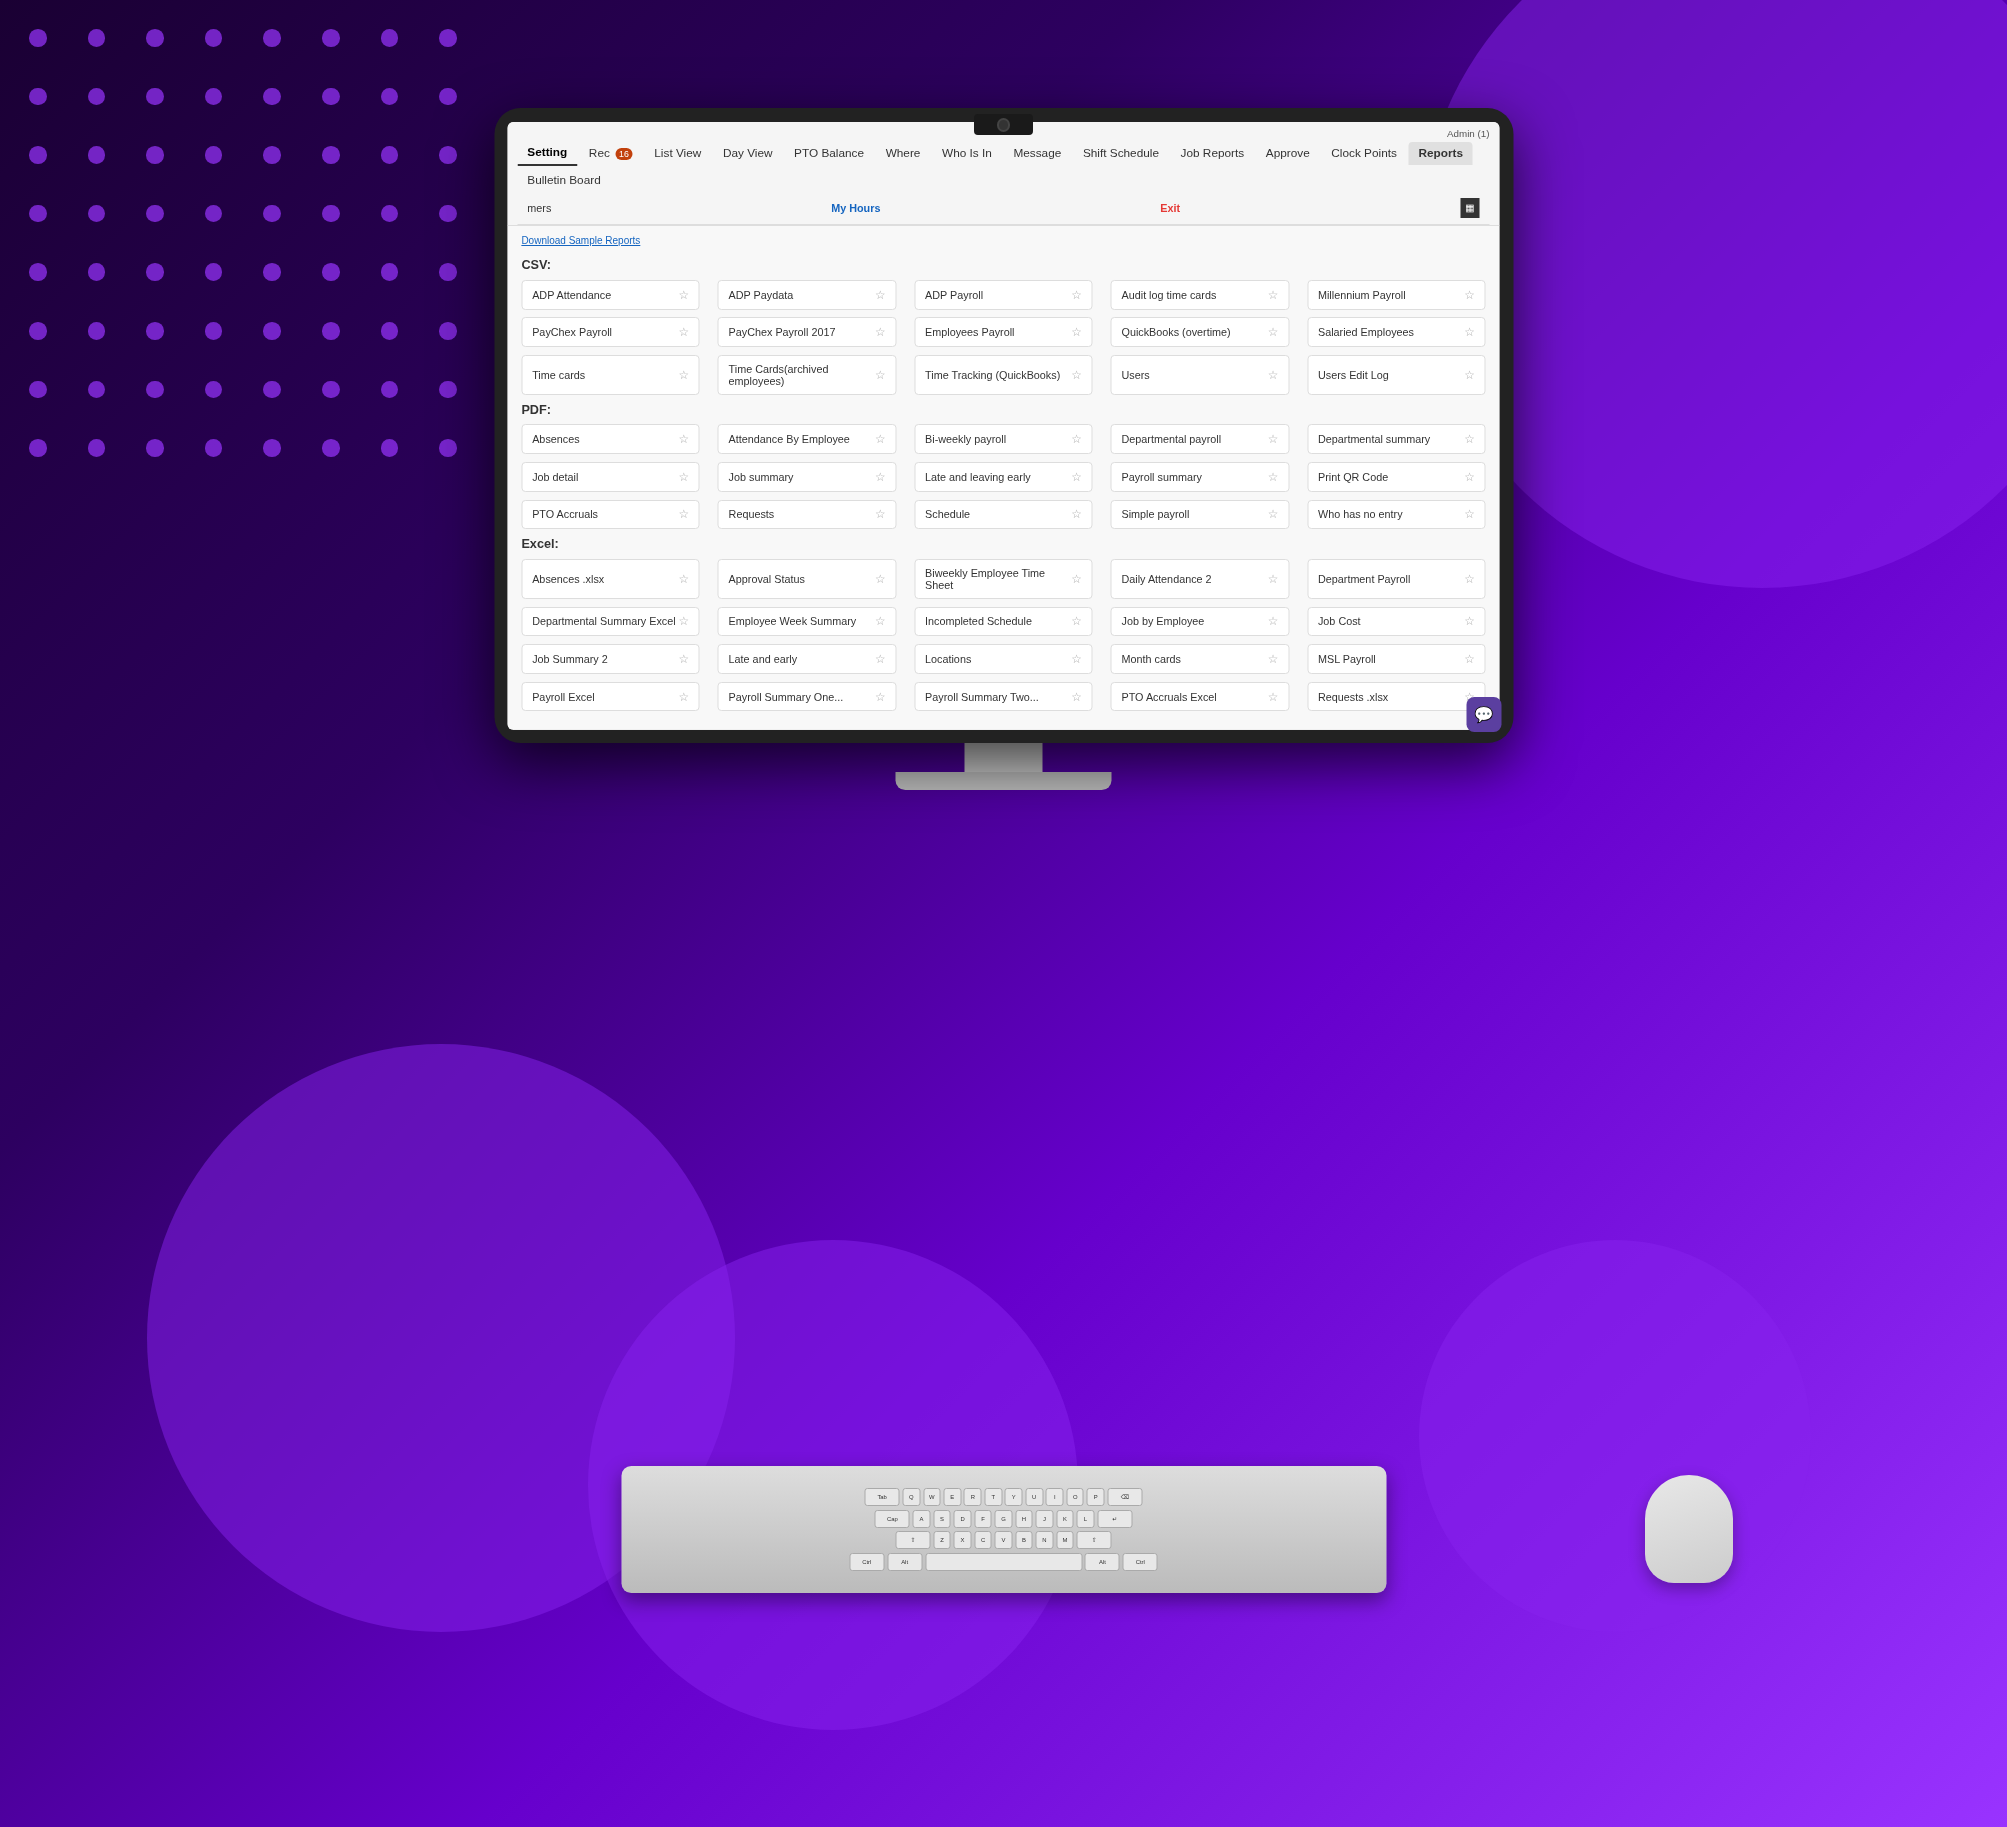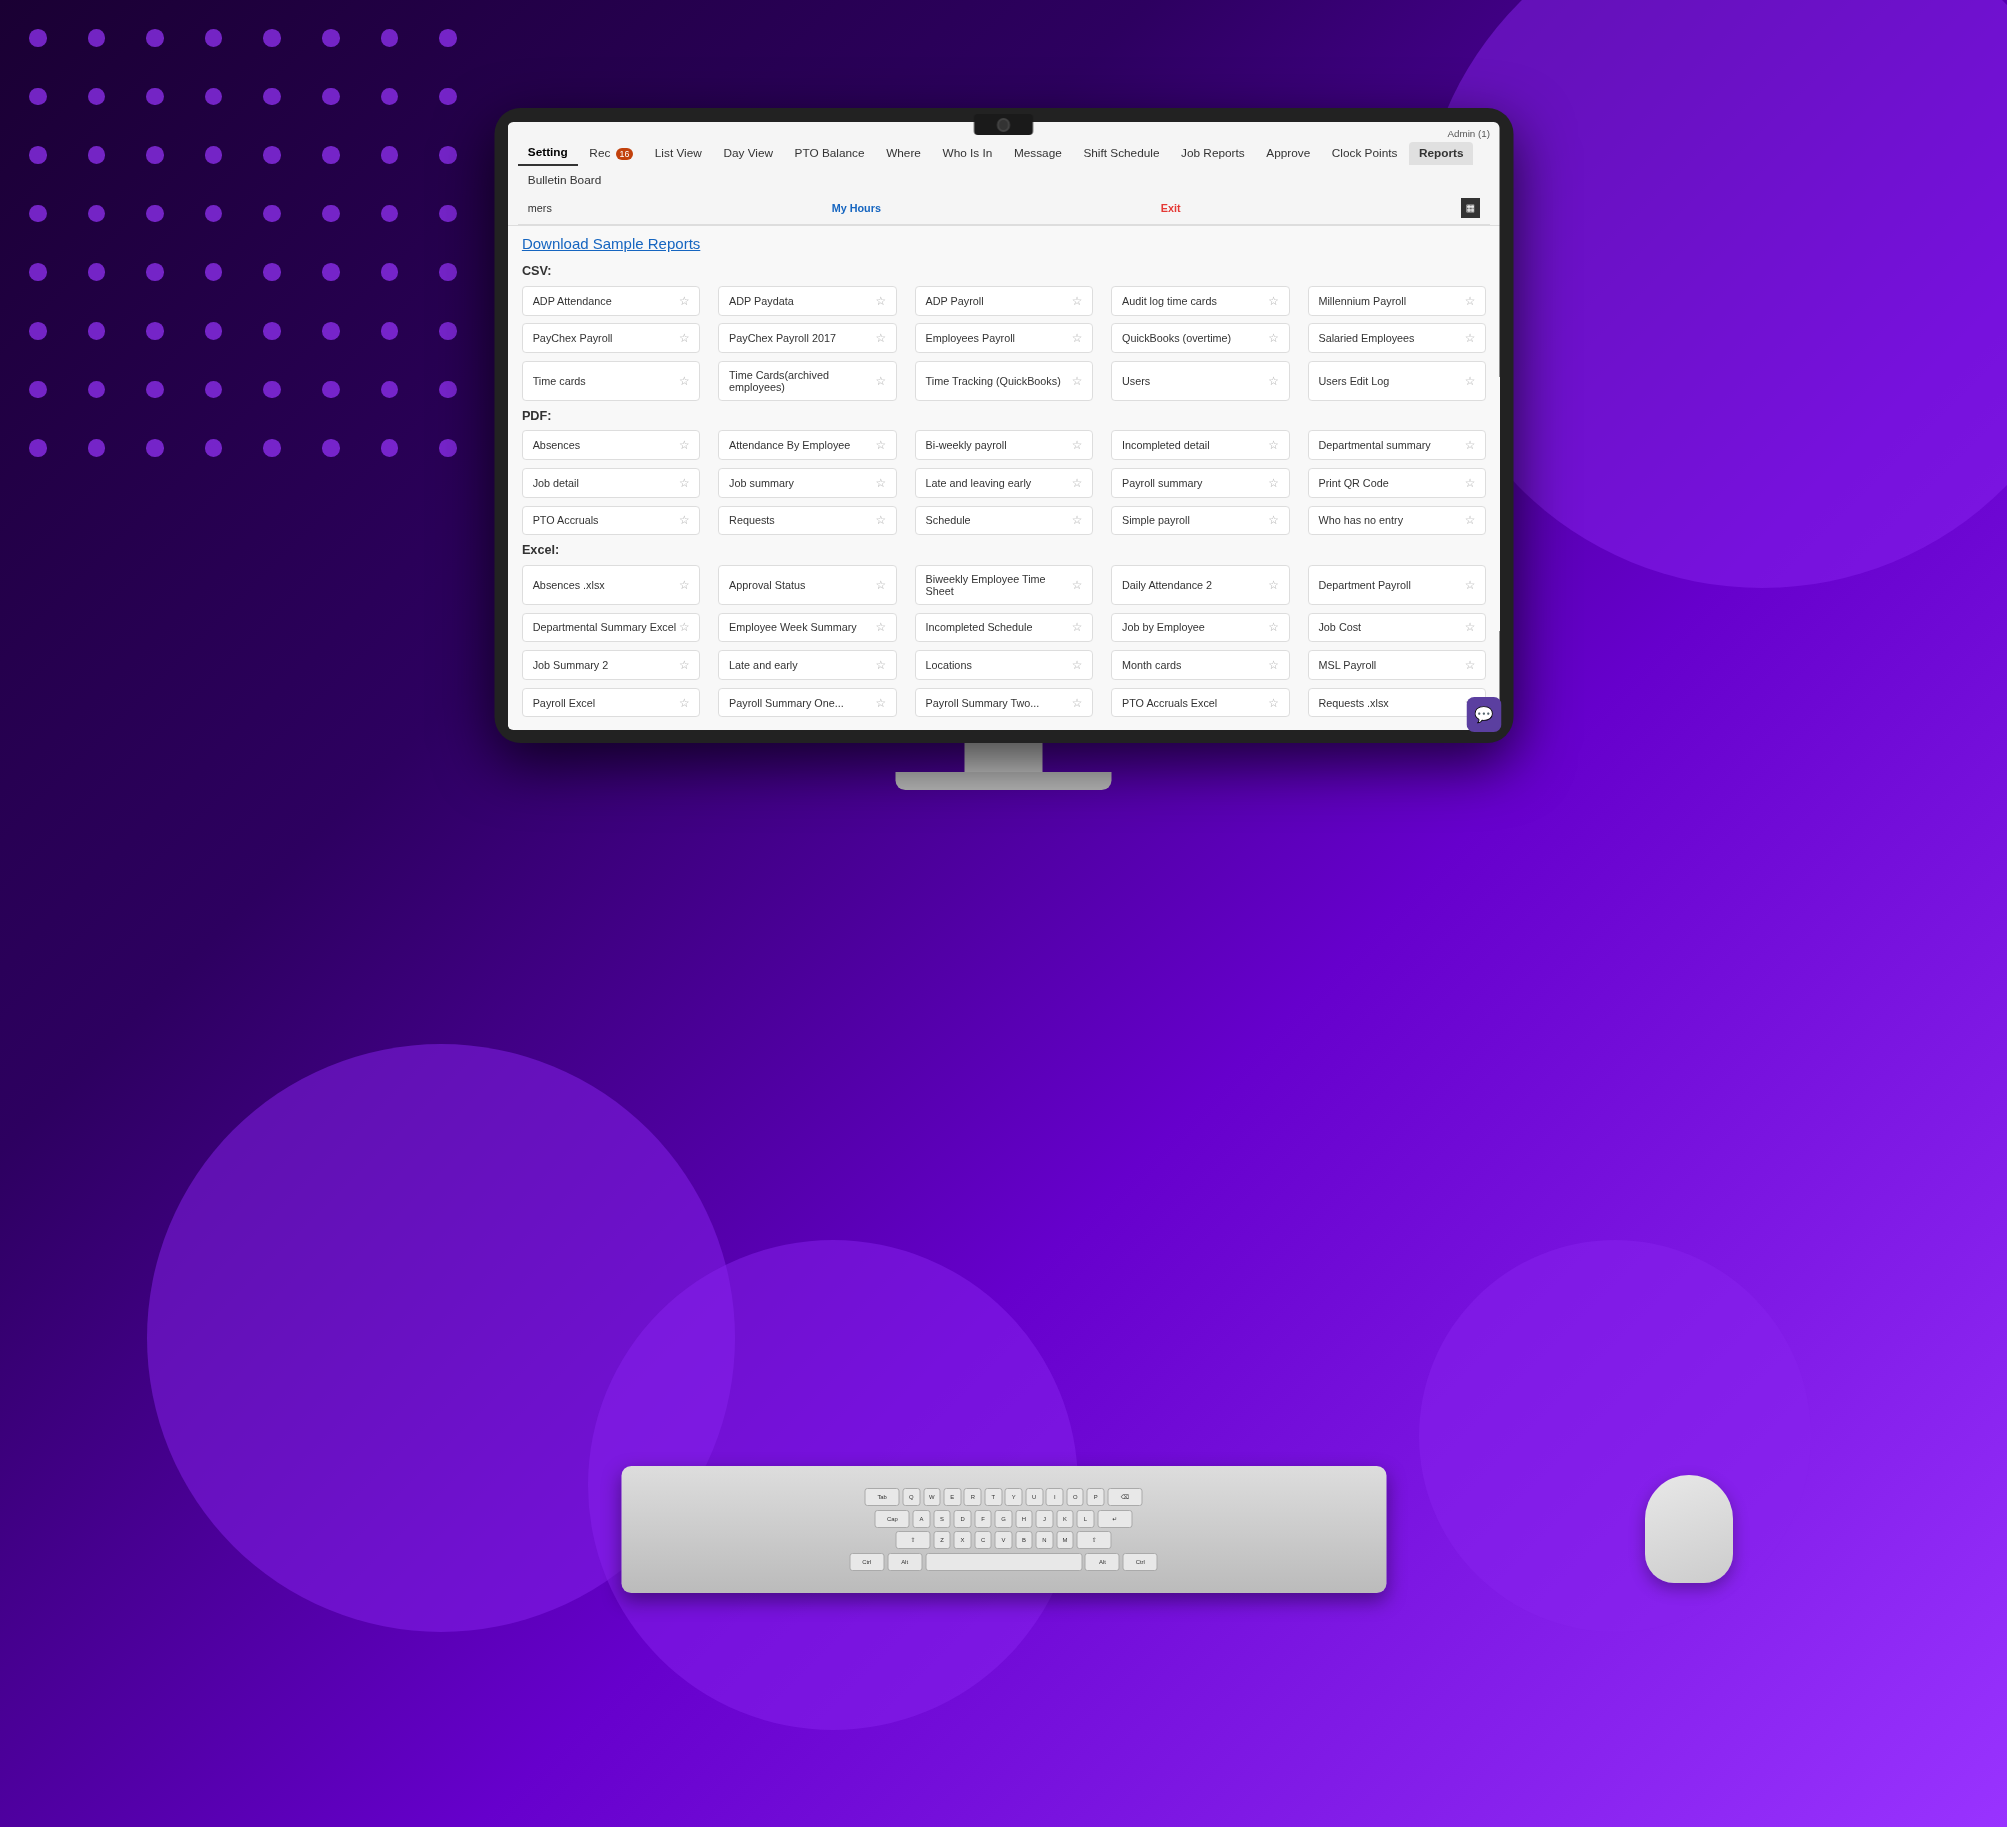--- a/index.html
+++ b/index.html
@@ -190,21 +190,21 @@
       color: white;
     }
 
     .content-area {
       padding: 9.8px 13.7px;
       background: #f8f8f8;
     }
 
     .download-link {
       color: #1565C0;
-      font-size: 15px;
+      font-size: 10px;
       cursor: pointer;
       text-decoration: underline;
       display: block;
       margin-bottom: 11.8px;
     }
 
     .section-label {
       font-size: 12.7px;
       font-weight: bold;
       color: #333;
@@ -508,21 +508,21 @@
               </div>
             <div class="report-card">
                 <span>Attendance By Employee</span>
                 <span class="star-icon">☆</span>
               </div>
             <div class="report-card">
                 <span>Bi-weekly payroll</span>
                 <span class="star-icon">☆</span>
               </div>
             <div class="report-card">
-                <span>Incompleted detail</span>
+                <span>Departmental payroll</span>
                 <span class="star-icon">☆</span>
               </div>
             <div class="report-card">
                 <span>Departmental summary</span>
                 <span class="star-icon">☆</span>
               </div>
           </div>
           <div class="report-grid">
             <div class="report-card">
                 <span>Job detail</span>

